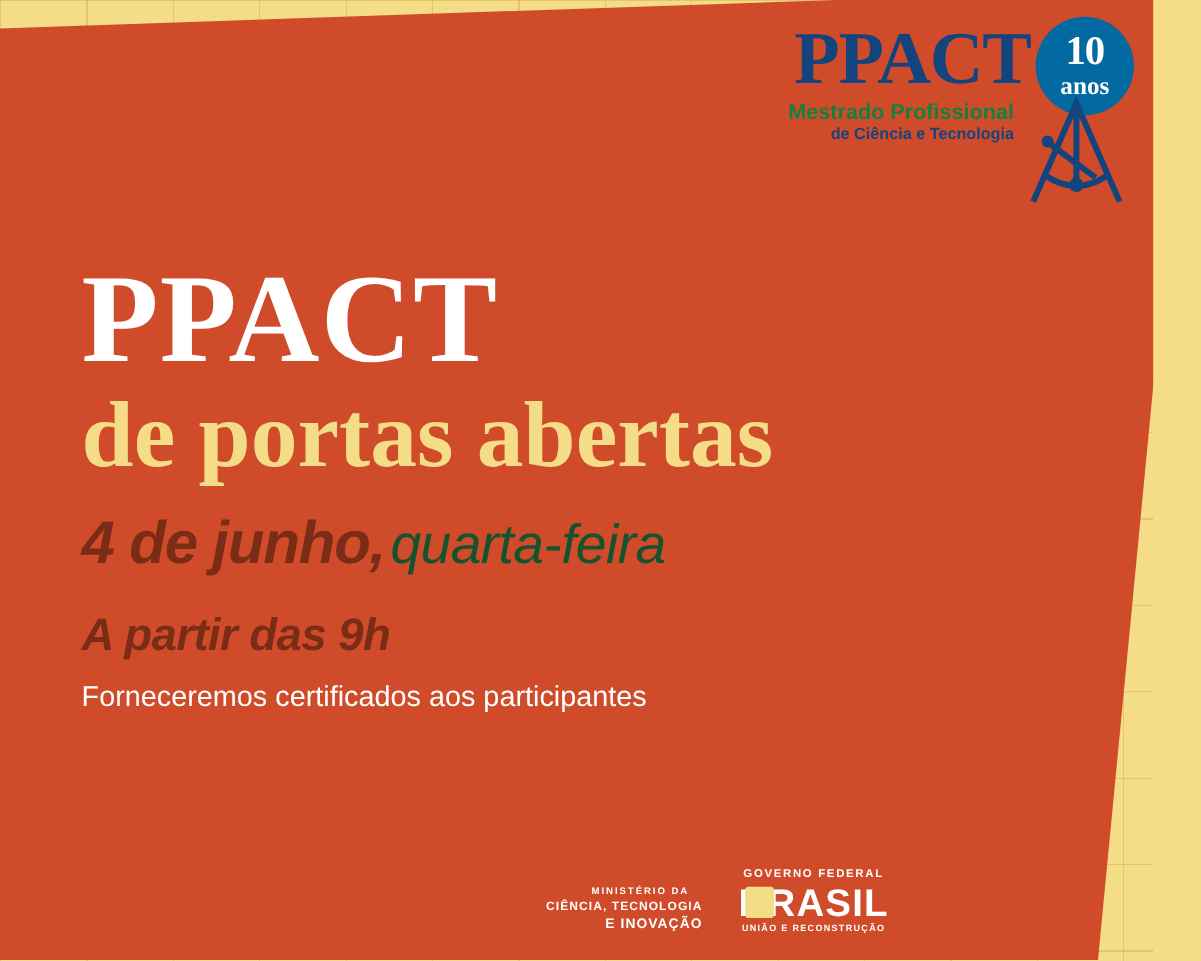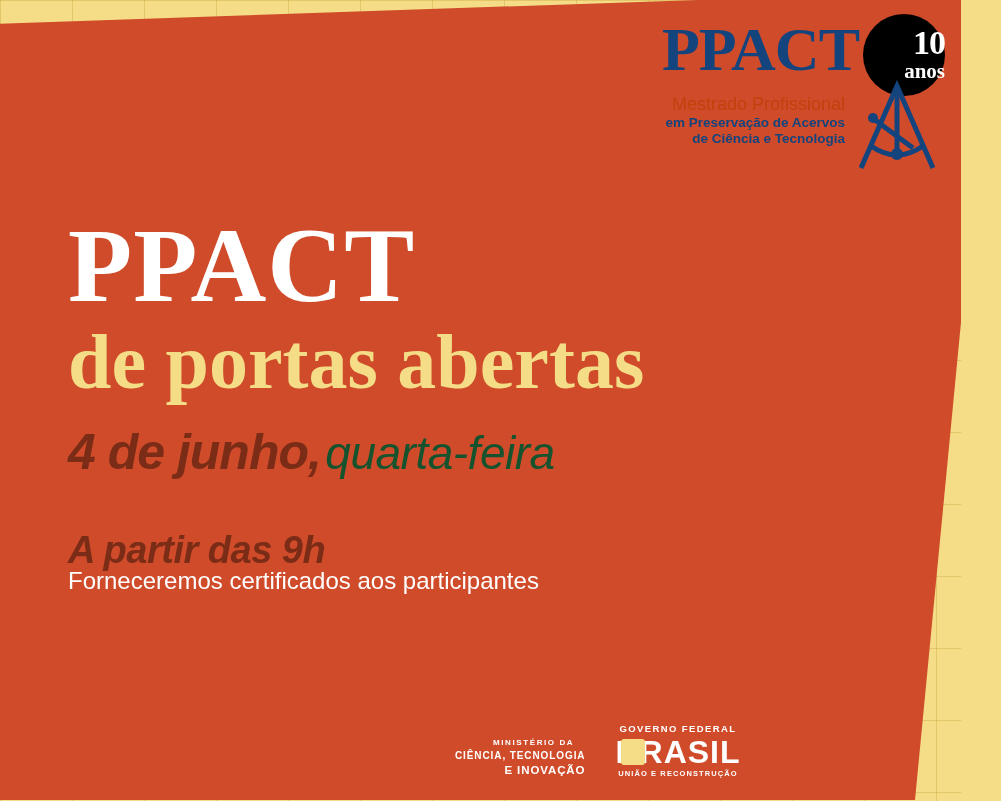--- a/index.html
+++ b/index.html
@@ -61,23 +61,24 @@
     right: 86px;
     top: 0;
     white-space: nowrap;
   }
   .badge-10anos {
     position: absolute;
     right: 0px;
     top: -4px;
     width: 82px;
     height: 82px;
-    background: #000000;
+    background: #0369a1;
     border-radius: 50%;
     color: #ffffff;
+    text-align: center;
   }
   .badge-10 {
     display: block;
     font-family: "Liberation Serif", serif;
     font-weight: bold;
     font-size: 34px;
     line-height: 34px;
     padding-top: 12px;
     letter-spacing: -1px;
   }
@@ -90,25 +91,25 @@
     letter-spacing: 0px;
   }
   .sextant {
     position: absolute;
     right: 2px;
     top: 62px;
     width: 92px;
     height: 96px;
   }
   .logo-sub1 {
-    font-weight: normal;
+    font-weight: bold;
     font-size: 18px;
     line-height: 22px;
-    color: #c2410c;
-    margin-top: 13px;
+    color: #15803d;
+    margin-top: 2px;
     padding-right: 100px;
   }
   .logo-sub2 {
     font-weight: bold;
     font-size: 13.5px;
     line-height: 16px;
     color: #14447e;
     padding-right: 100px;
   }
   
@@ -158,21 +159,20 @@
   .time-line {
     position: absolute;
     left: 68px;
     top: 508px;
     font-weight: bold;
     font-style: italic;
     font-size: 38px;
     line-height: 44px;
     color: #7a2c16;
     letter-spacing: -0.5px;
-    margin-top: 20px;
   }
   .cert-line {
     position: absolute;
     left: 68px;
     top: 566px;
     font-size: 24px;
     line-height: 30px;
     color: #ffffff;
   }
   
@@ -295,21 +295,20 @@
       <g fill="none" stroke="#14447e" stroke-width="5">
         <path d="M10 88 L46 6 L82 88"></path>
         <path d="M20 66 Q46 84 72 66"></path>
         <path d="M46 12 L46 72"></path>
         <path d="M24 40 L62 68"></path>
       </g>
       <circle cx="46" cy="74" r="6" fill="#14447e"></circle>
       <circle cx="22" cy="38" r="5" fill="#14447e"></circle>
     </svg>
     <div class="logo-sub1">Mestrado Profissional</div>
-    <div class="logo-sub2">em Preservação de Acervos</div>
     <div class="logo-sub2">de Ciência e Tecnologia</div>
   </div>
 
   <div class="headline">
     <div class="h-ppact">PPACT</div>
     <div class="h-portas">de portas abertas</div>
   </div>
 
   <div class="date-line">
     <span class="date-strong">4 de junho,</span>

